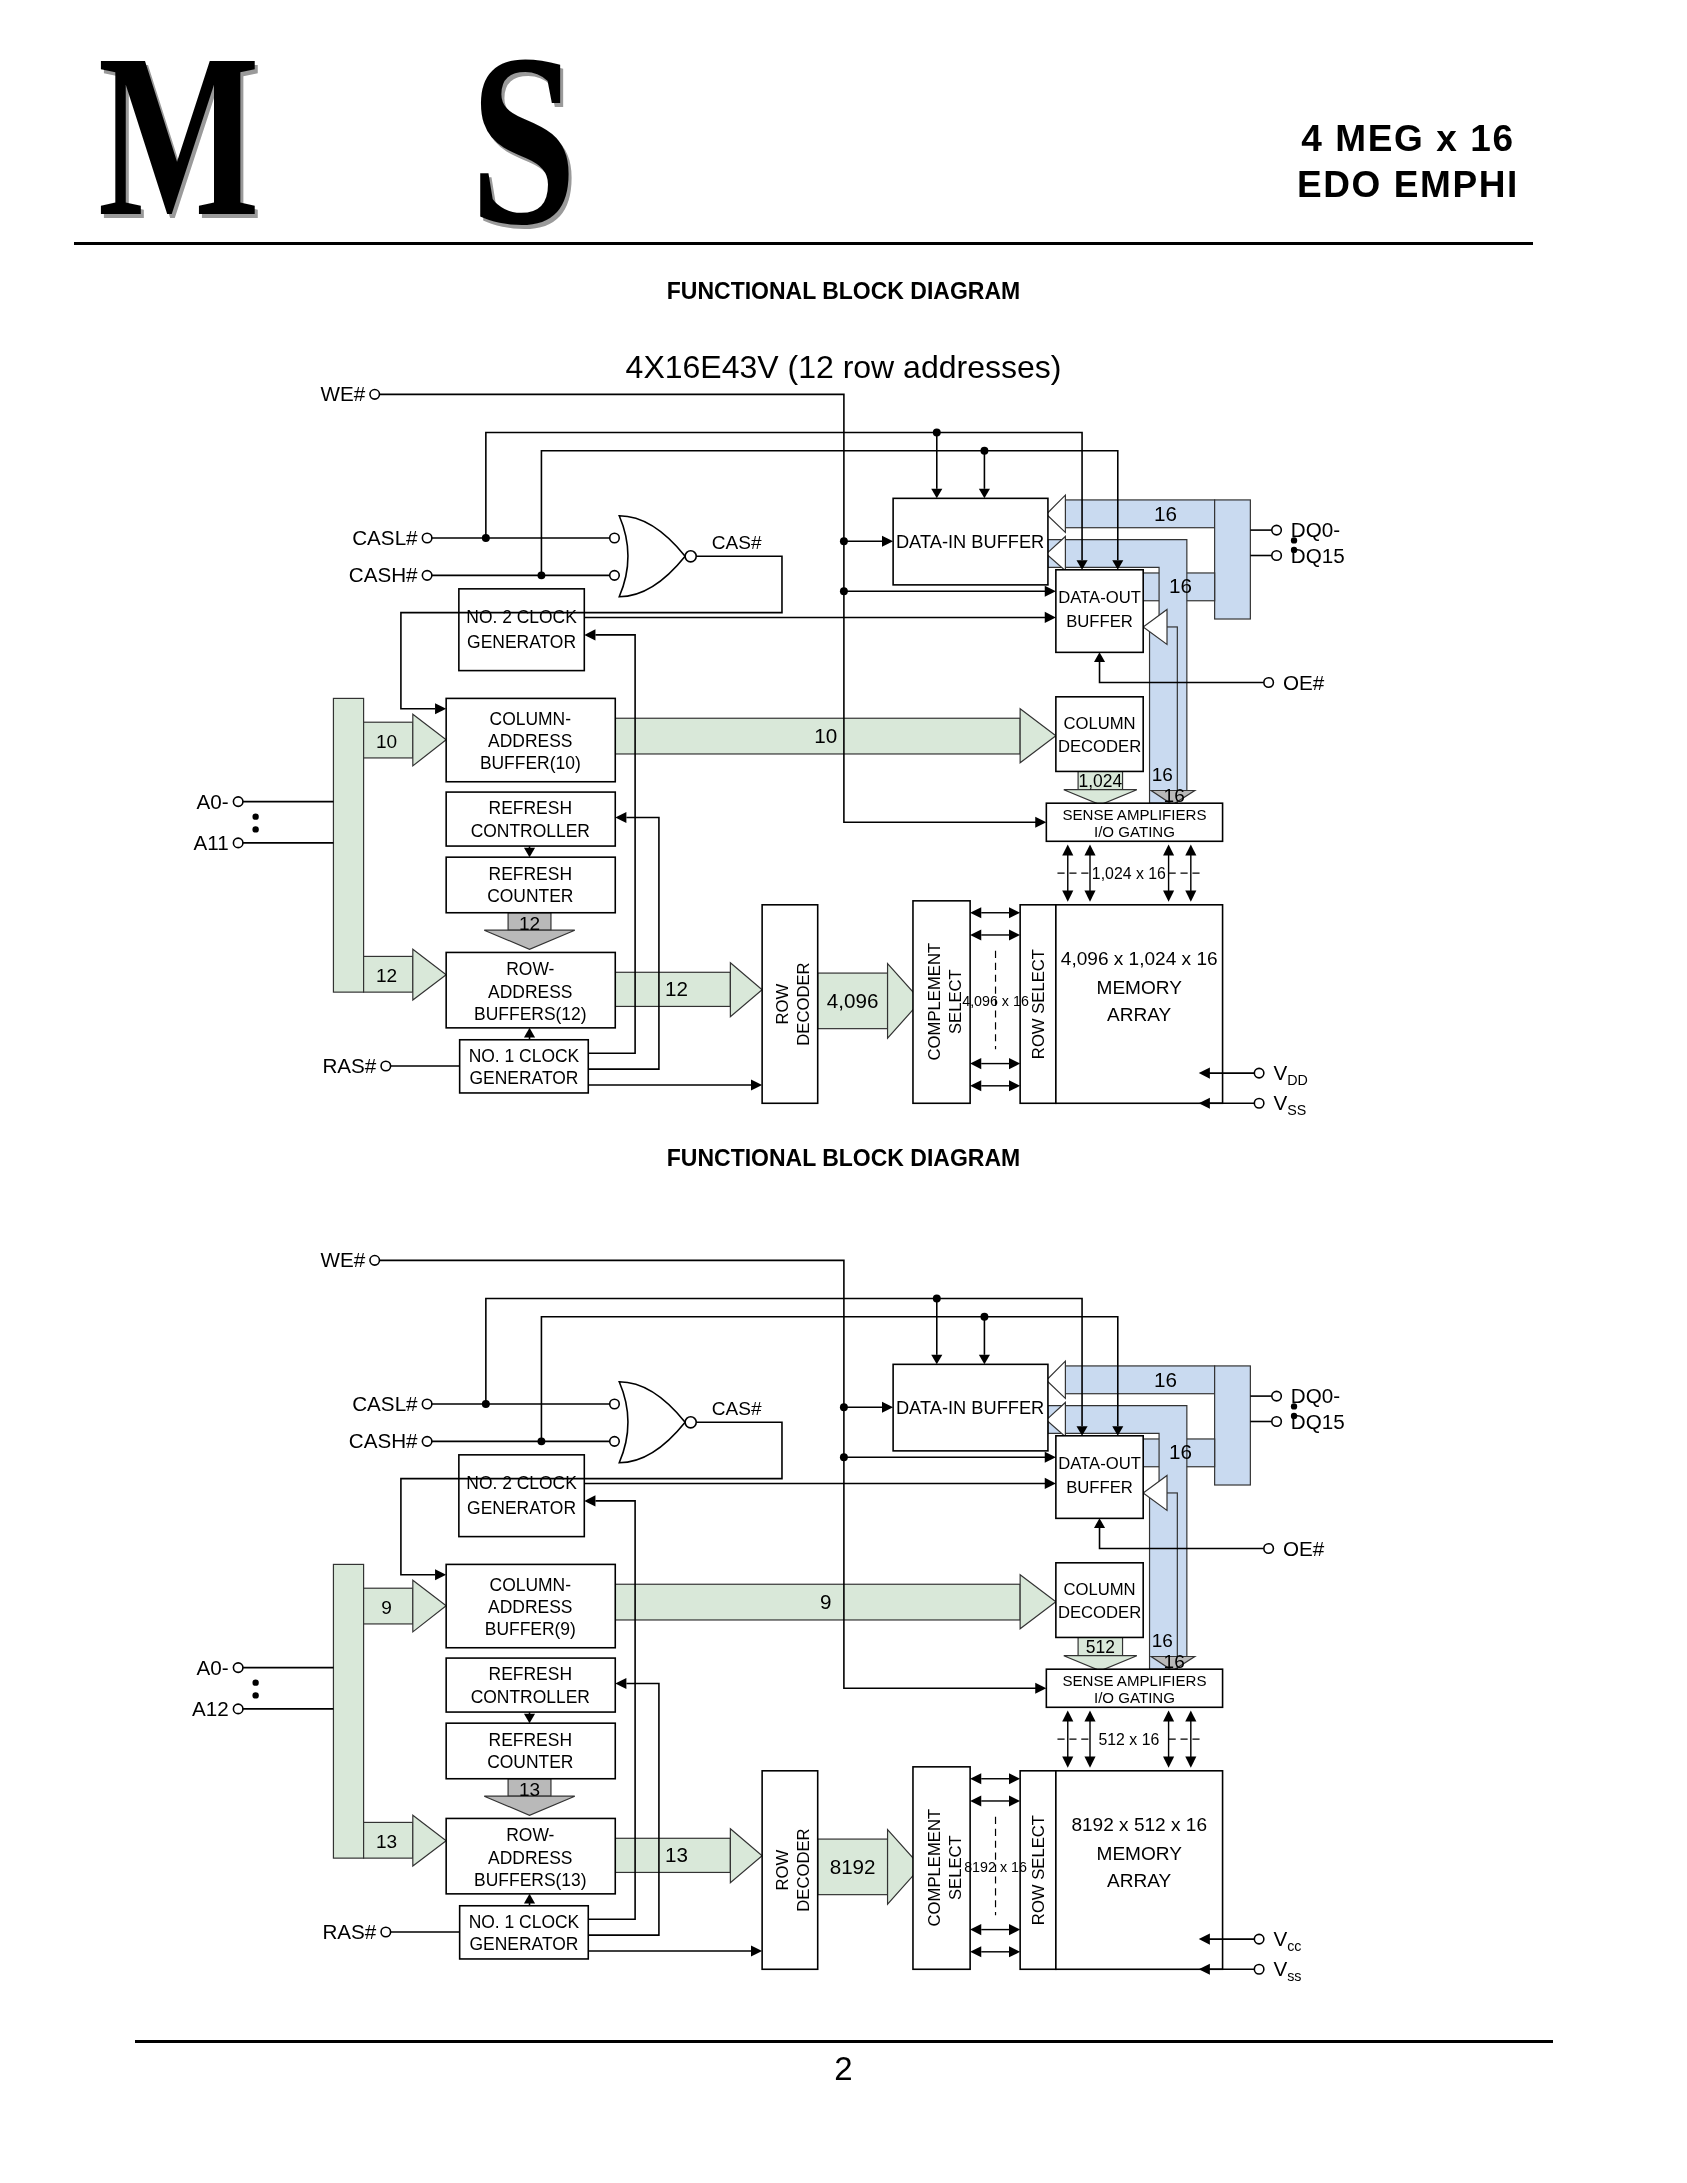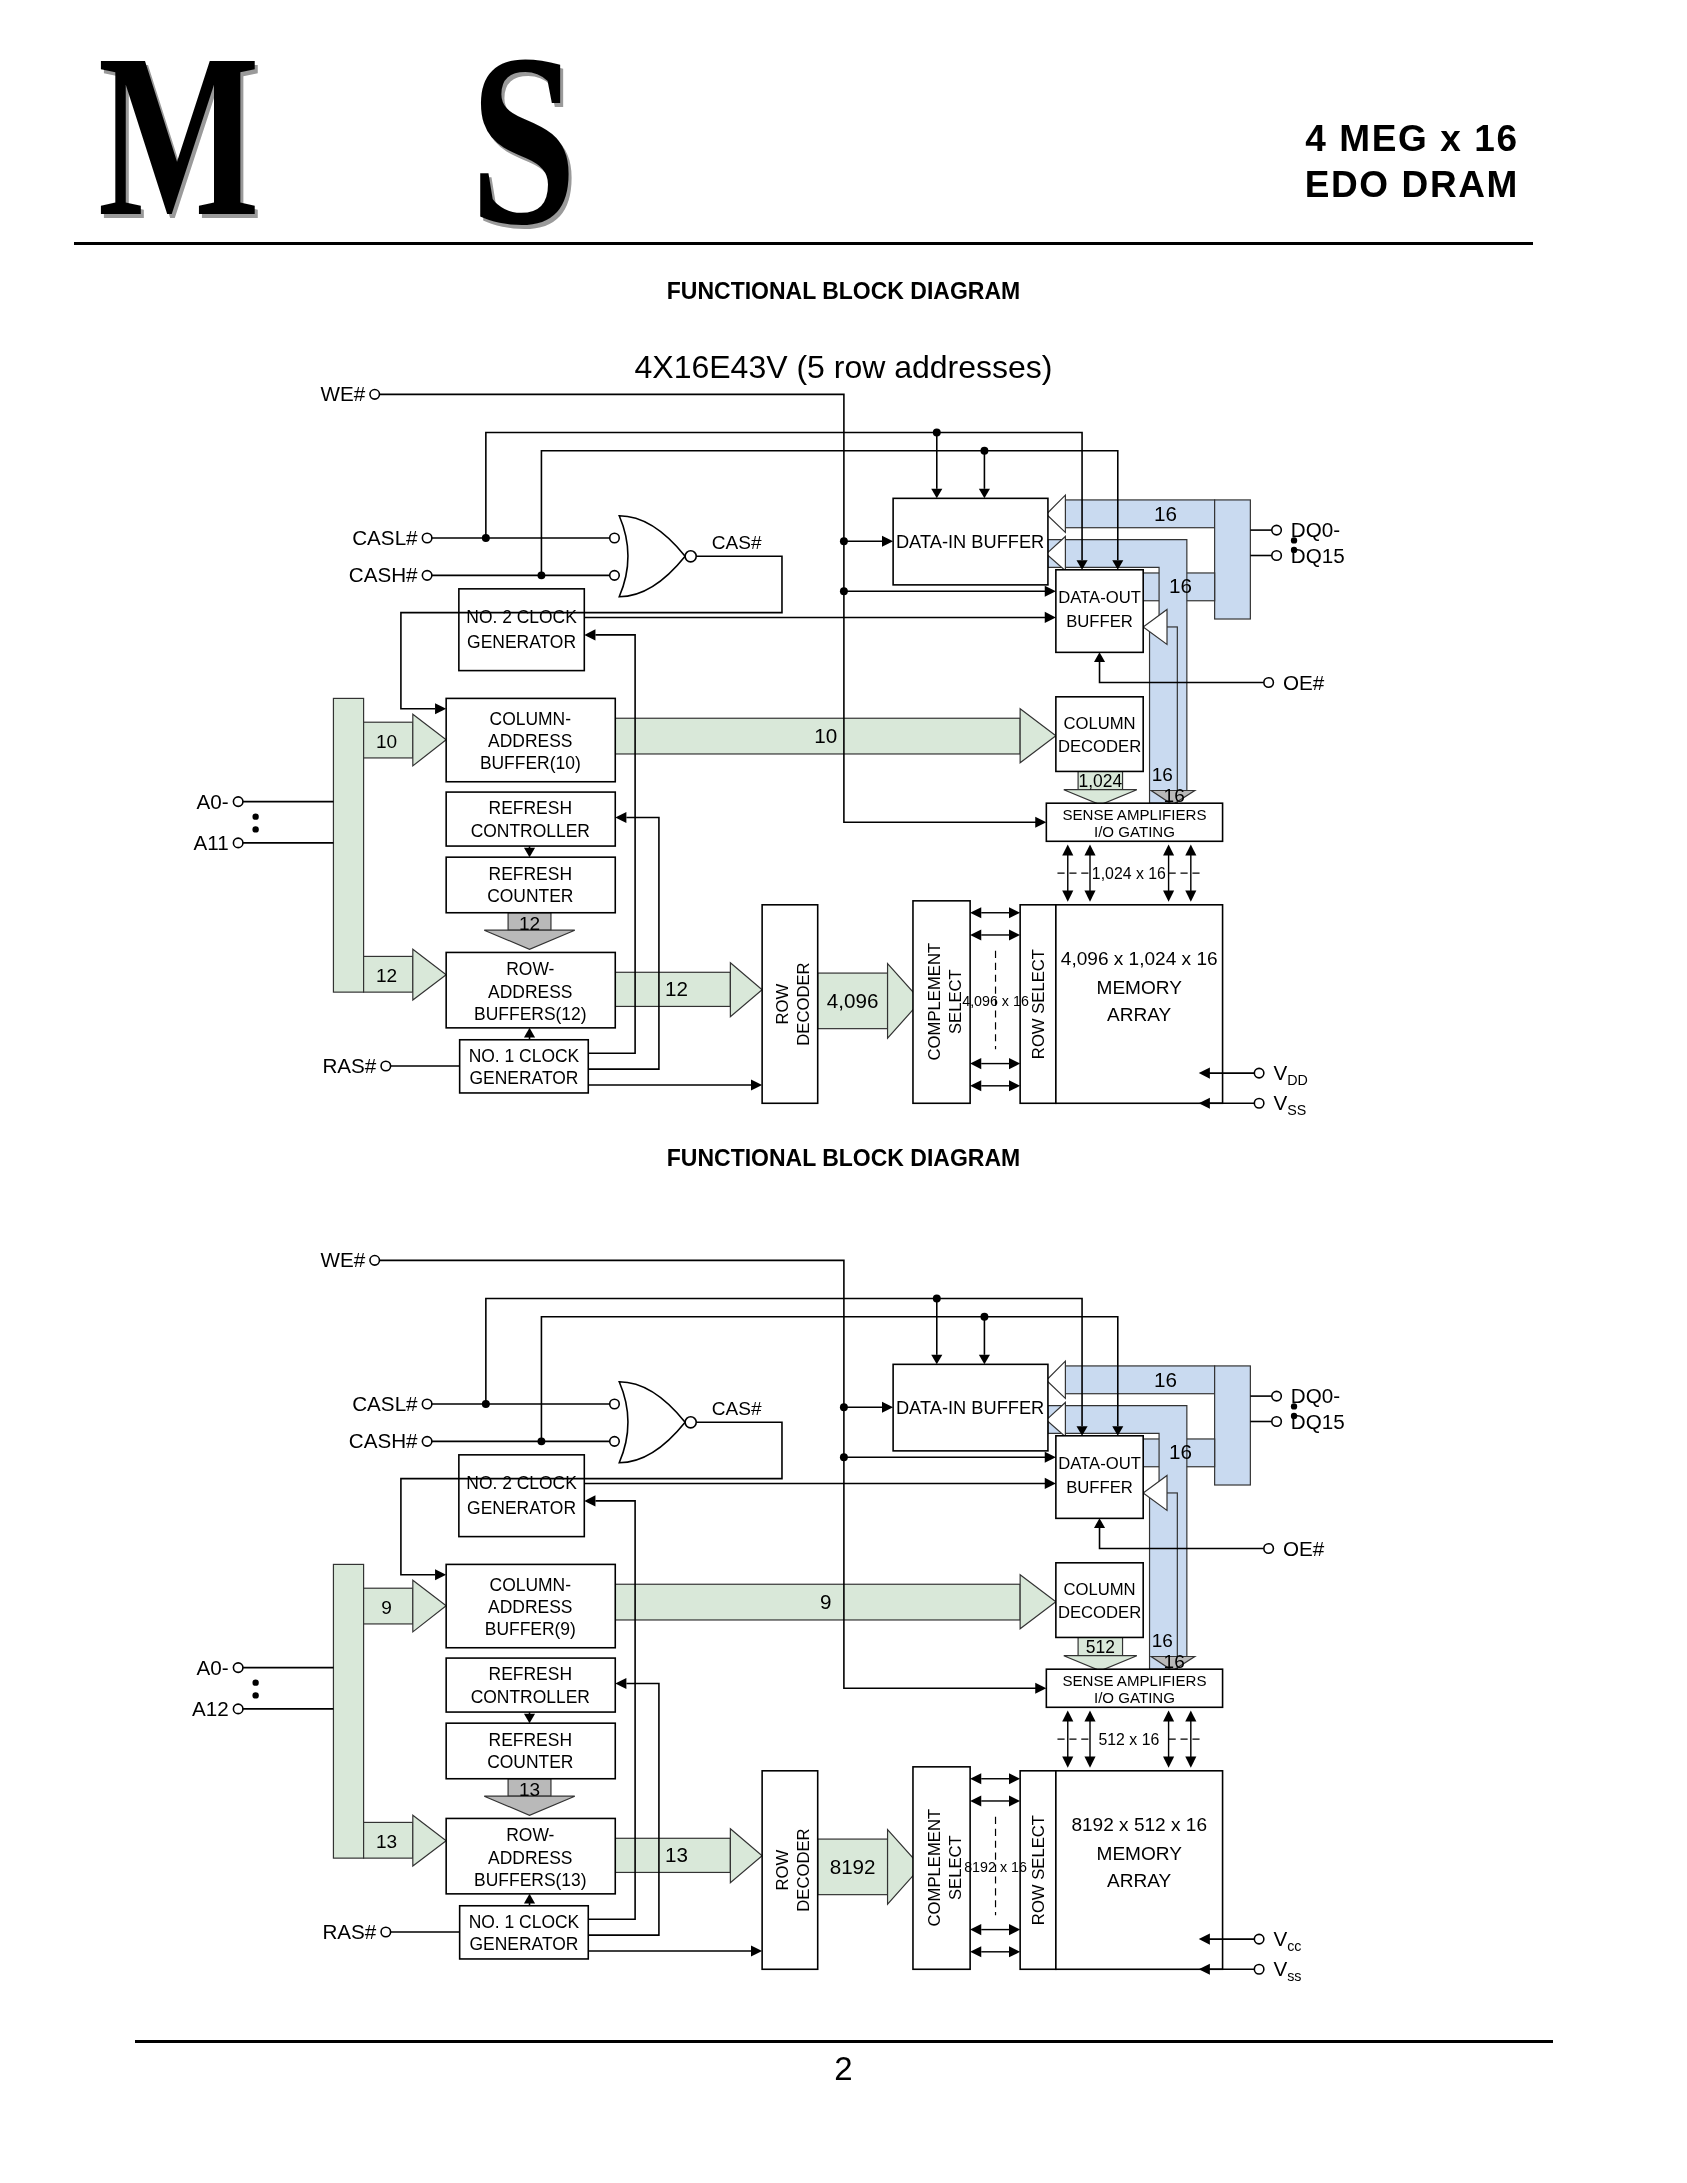--- a/index.html
+++ b/index.html
@@ -51,26 +51,26 @@
 <body>
 
 <div class="page">
 
   <div class="logo">
     <div class="logo-m">M</div>
     <div class="logo-s">S</div>
   </div>
   <div class="product">
     <div>4 MEG x 16</div>
-    <div>EDO DRAM</div>
+    <div>EDO EMPHI</div>
   </div>
   <div class="rule header-rule"></div>
 
   <div id="t1" class="fig-title">FUNCTIONAL BLOCK DIAGRAM</div>
-  <div id="s1" class="fig-sub">4X16E43V (5 row addresses)</div>
+  <div id="s1" class="fig-sub">4X16E43V (12 row addresses)</div>
   <div id="t2" class="fig-title">FUNCTIONAL BLOCK DIAGRAM</div>
 
   <div id="d1-host" class="diagram-host">
 <svg width="1687" height="802" viewBox="0 440 2125 1010" xmlns="http://www.w3.org/2000/svg">
 
   <g>
     <rect class="green" x="420" y="880" width="38" height="370"></rect>
     <rect class="green" x="458" y="910" width="62" height="45"></rect>
     <polygon class="green" points="520,900 562,932 520,965"></polygon>
     <rect class="green" x="458" y="1205" width="62" height="45"></rect>

